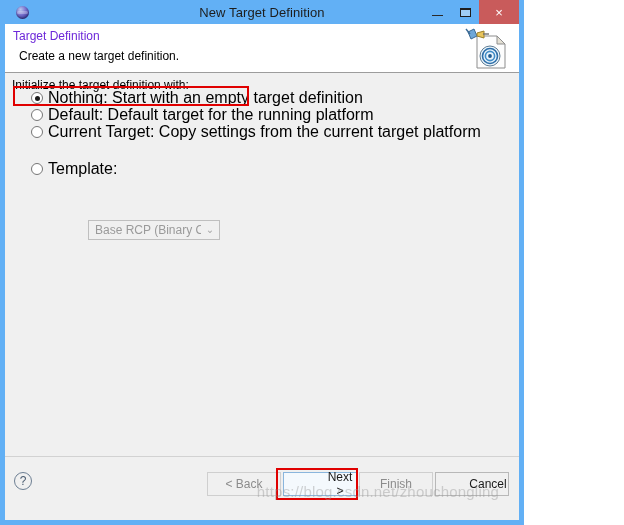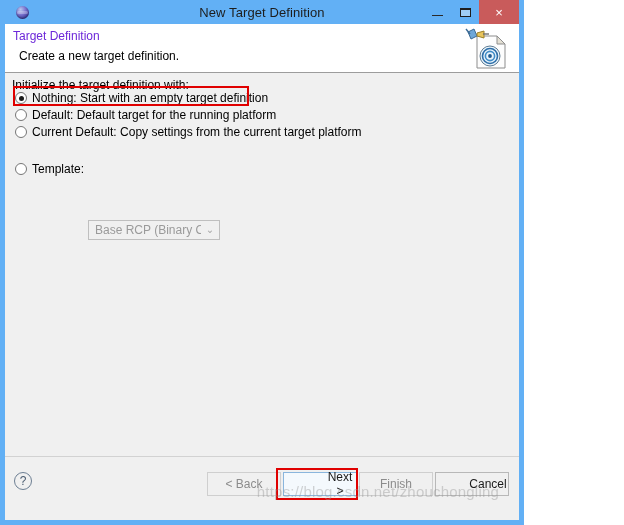--- a/index.html
+++ b/index.html
@@ -147,25 +147,25 @@
     position: absolute;
     left: 7px;
     top: 5px;
     font-size: 12px;
     color: #000000;
     white-space: nowrap;
   }
 
   .radio-row {
     position: absolute;
-    left: 10px;
+    left: 26px;
     display: flex;
     align-items: center;
     height: 16px;
-    font-size: 12px;
+    font-size: 16px;
     color: #000000;
     white-space: nowrap;
     text-align: right;
   }
   .radio-row.r1 { top: 17px; }
   .radio-row.r2 { top: 34px; }
   .radio-row.r3 { top: 51px; }
   .radio-row.r4 { top: 68px; margin-top: 20px; }
 
   .radio-mark {
@@ -363,21 +363,21 @@
       <span>Nothing: Start with an empty target definition</span>
     </div>
 
     <div class="radio-row r2">
       <span class="radio-mark"></span>
       <span>Default: Default target for the running platform</span>
     </div>
 
     <div class="radio-row r3">
       <span class="radio-mark"></span>
-      <span>Current Default: Copy settings from the current target platform</span>
+      <span>Current Target: Copy settings from the current target platform</span>
     </div>
 
     <div class="radio-row r4">
       <span class="radio-mark"></span>
       <span>Template:</span>
     </div>
 
     <div class="combo">
       <span class="combo-text">Base RCP (Binary Only)</span>
       <span class="combo-arrow">⌄</span>

